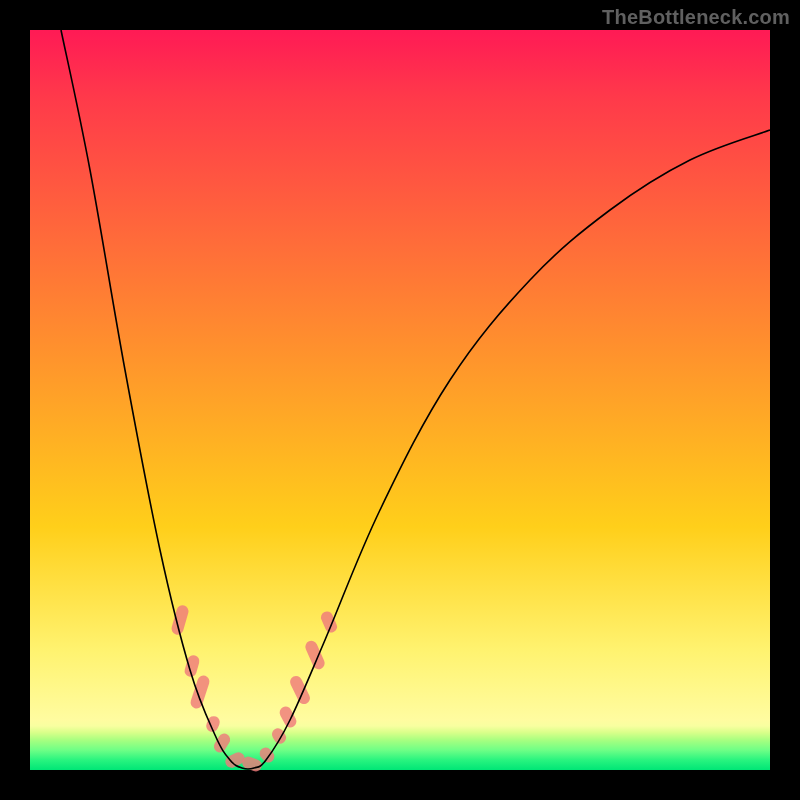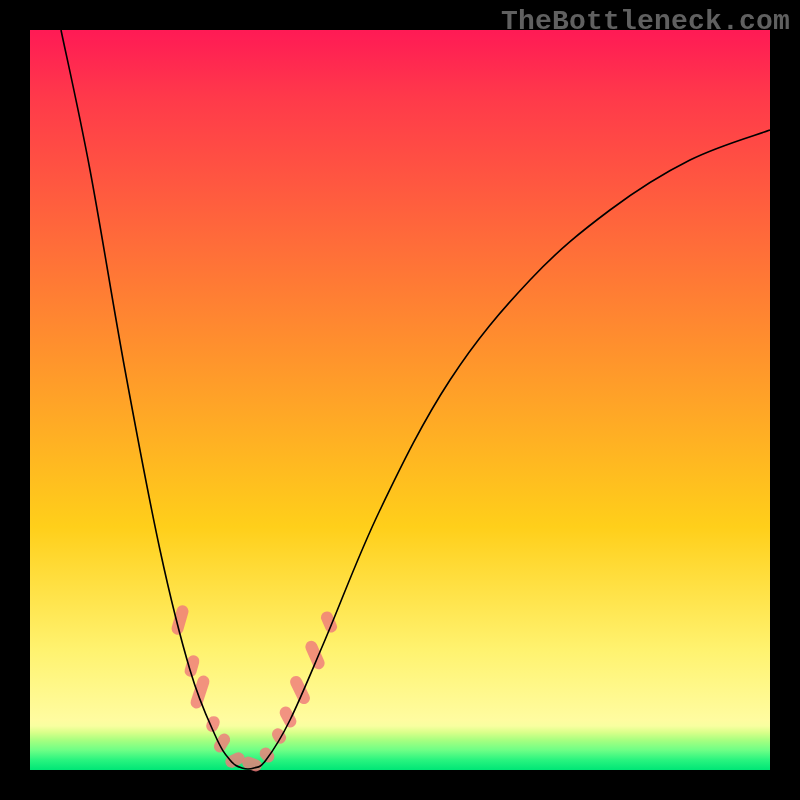--- a/index.html
+++ b/index.html
@@ -74,24 +74,24 @@
   .curve-path {
     fill: none;
     stroke: #000;
     stroke-width: 1.6;
   }
   .watermark {
     position: absolute;
     top: 6px;
     right: 10px;
     color: #606060;
-    font-size: 28px;
+    font-size: 20px;
     font-weight: 600;
     letter-spacing: 0.2px;
-    font-family: Liberation Mono, monospace;
+    font-family: Liberation Sans, sans-serif;
   }
 </style>
 </head>
 <body>
 
 <div class="root">
 
   <div class="watermark">TheBottleneck.com</div>
 
   <div class="plot-area">

